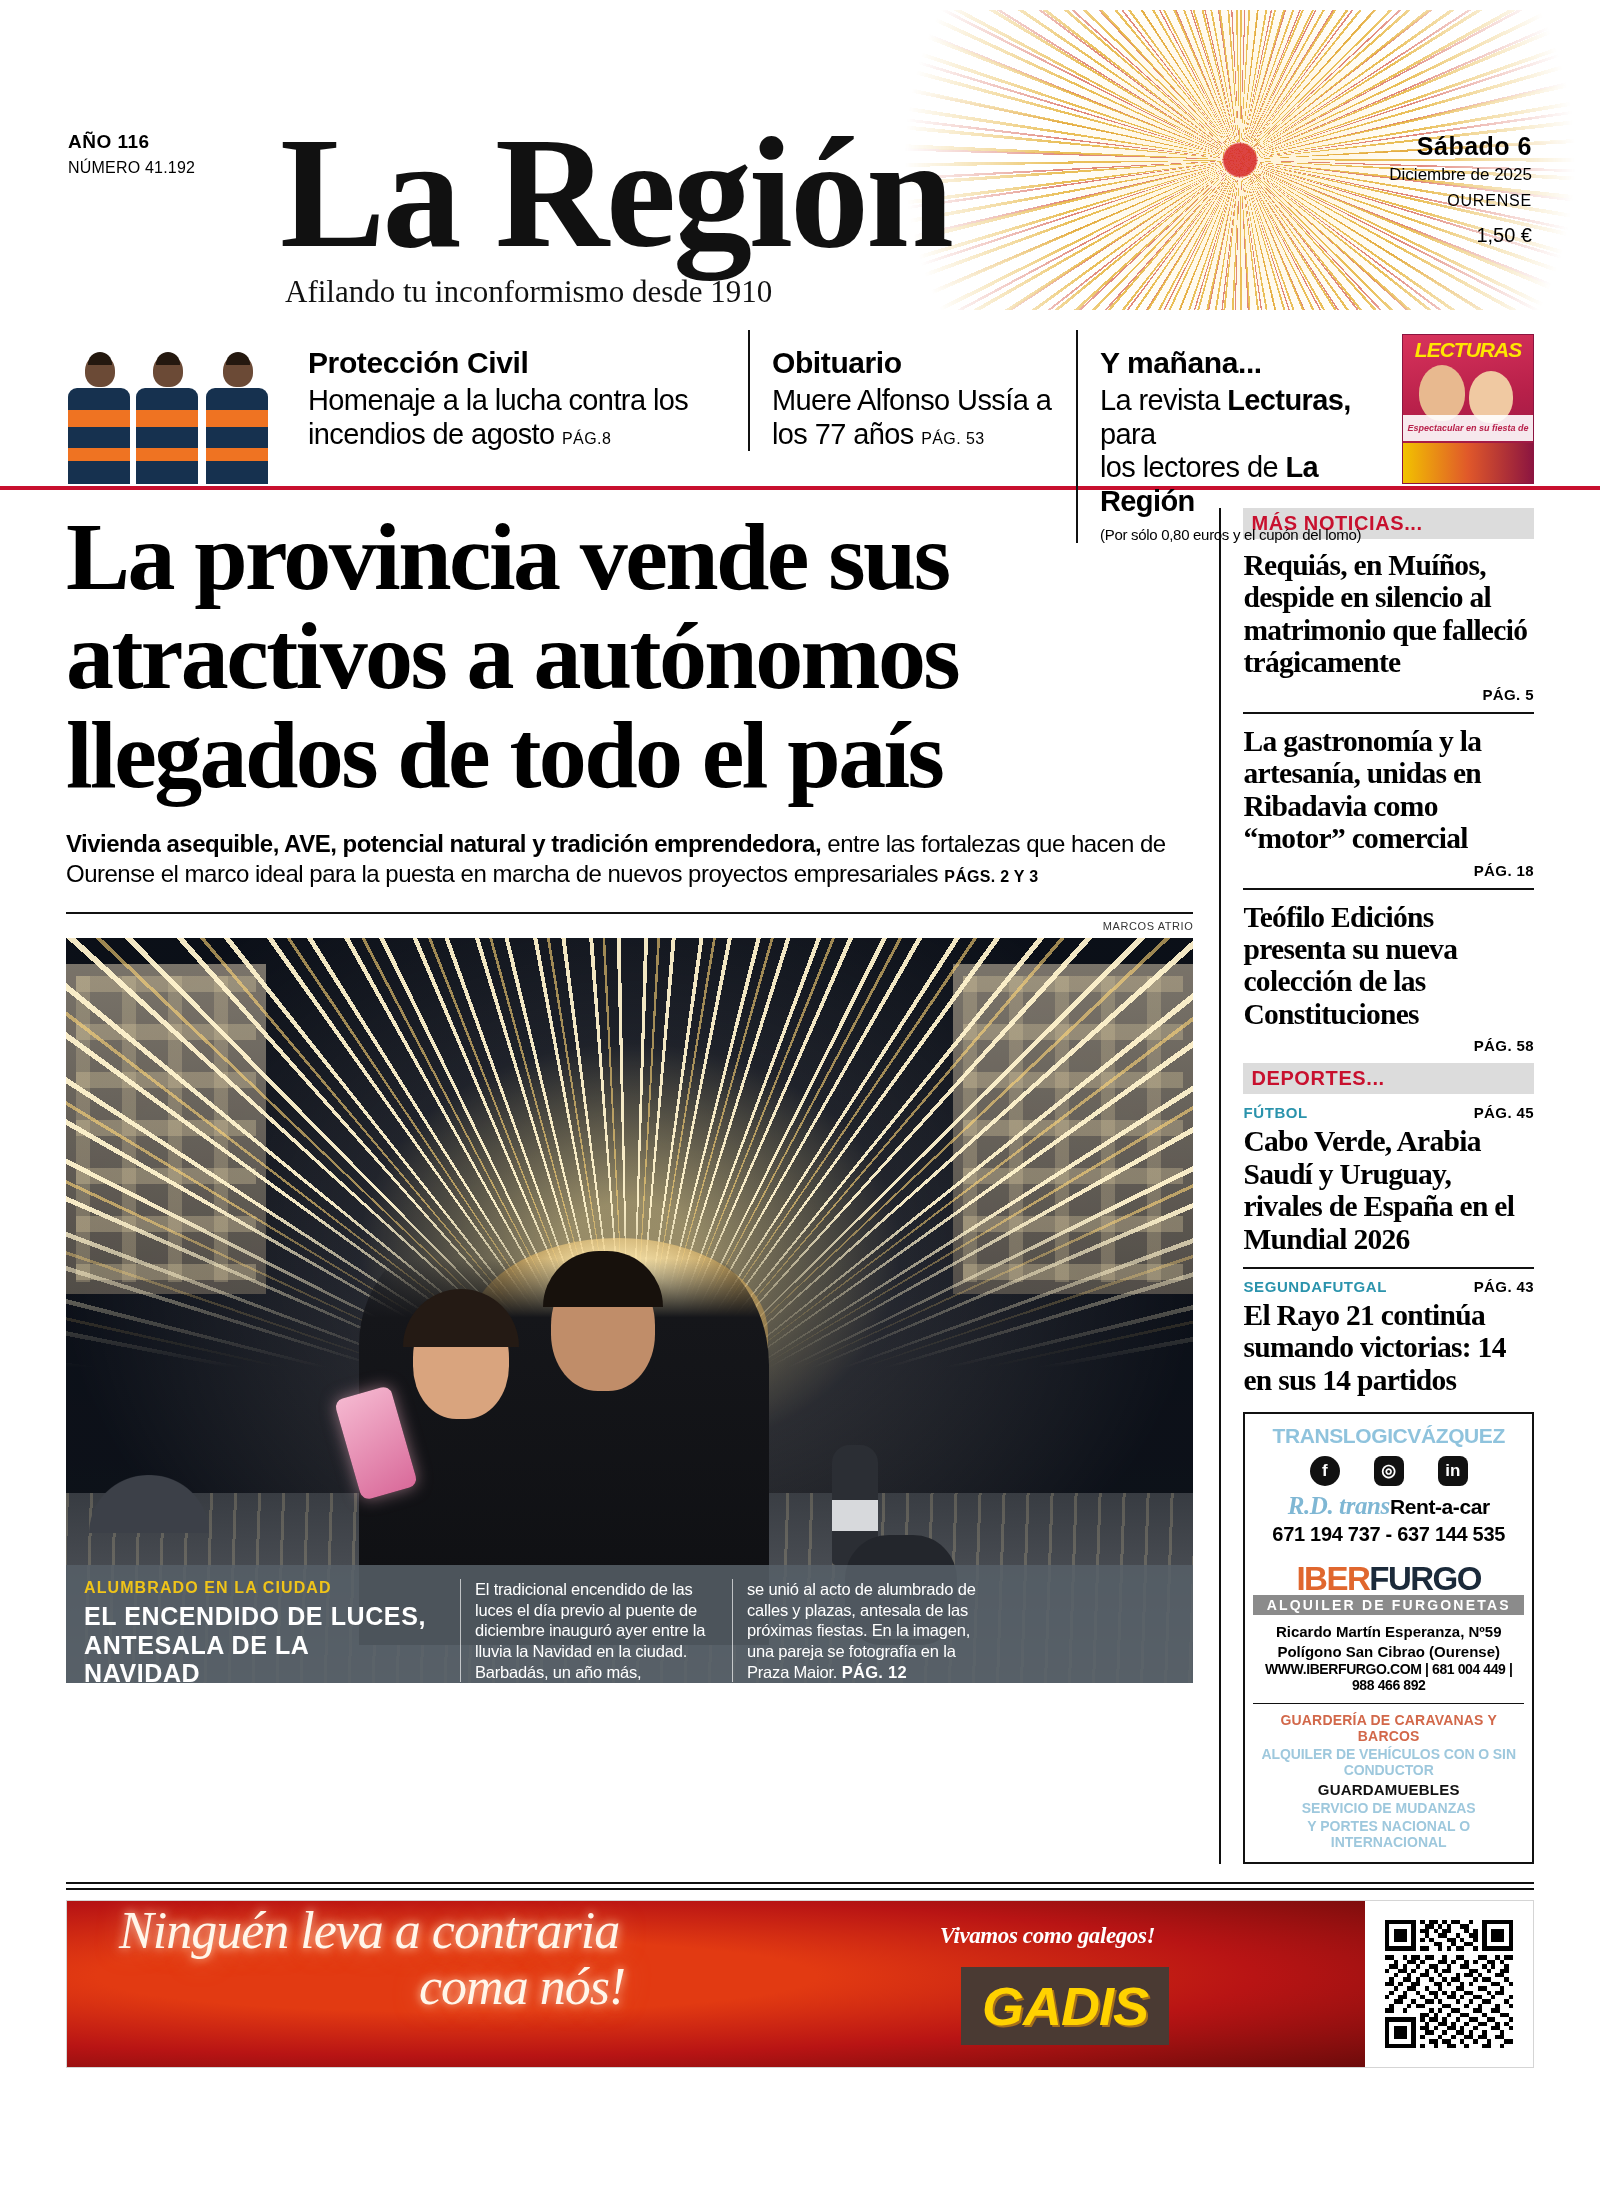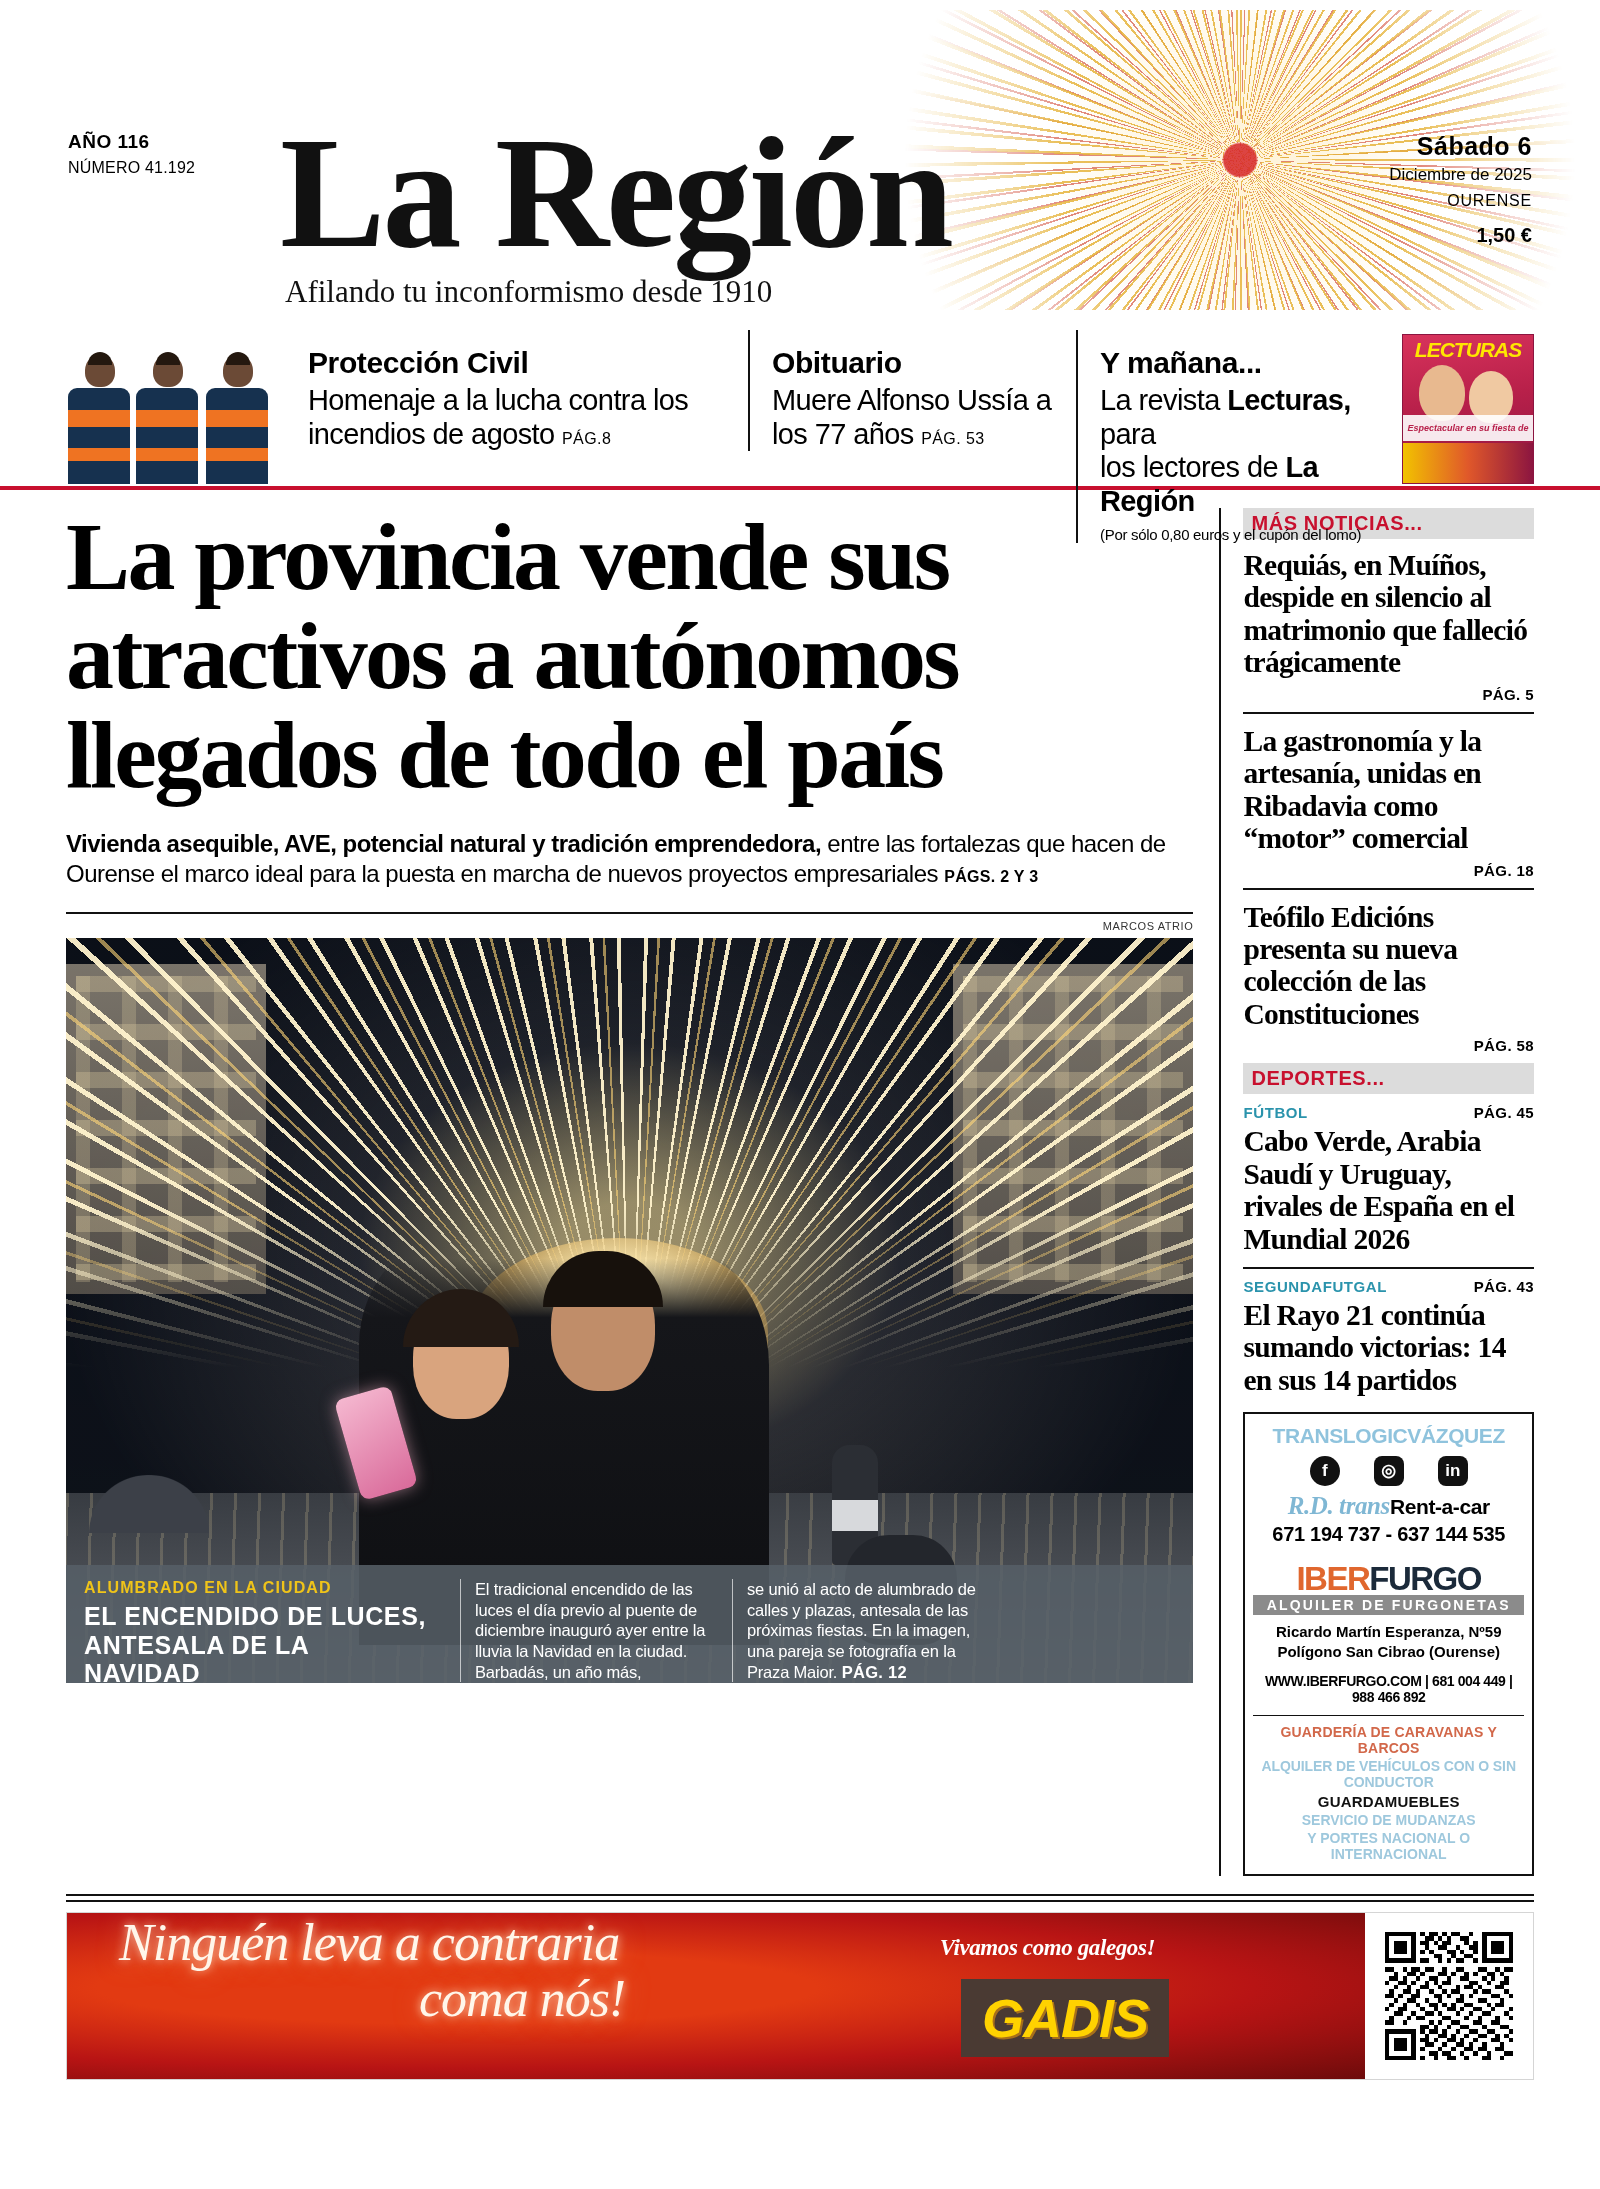--- a/index.html
+++ b/index.html
@@ -42,21 +42,21 @@
   .logo .dot-o { color:#111; }
   .tagline {
     font-family:"Liberation Serif", serif; font-size:31px; color:#111;
     margin-top:6px; margin-left:5px; position:relative; z-index:3;
   }
 
   .dateline { position:absolute; right:68px; top:132px; text-align:right; z-index:4; }
   .dl-day   { font-size:25px; font-weight:bold; letter-spacing:.5px; }
   .dl-date  { font-size:17px; margin-top:4px; }
   .dl-city  { font-size:16px; margin-top:7px; letter-spacing:.8px; }
-  .dl-price { font-size:20px; font-weight:bold; margin-top:14px; }
+  .dl-price { font-size:20px; font-weight:normal; margin-top:14px; }
 
   
   .teasers {
     position:relative; height:160px; margin:0 0 0 0;
     border-bottom:4px solid #c8102e;
     display:flex; align-items:flex-start; padding-left:66px; padding-right:66px;
   }
   .pc-photo {
     position:absolute; left:64px; top:6px; width:230px; height:148px;
     overflow:hidden;
@@ -230,21 +230,21 @@
          font-size:17px; font-weight:bold; line-height:30px; }
   .soc.sq { border-radius:8px; }
   .ad-rent { font-size:21px; font-weight:bold; letter-spacing:-.4px; }
   .ad-rent i { color:#7fb7d4; font-family:"Liberation Serif", serif; font-size:25px; }
   .ad-phone { font-size:20px; font-weight:bold; letter-spacing:-.3px; margin-top:3px; }
   .ad-iber { font-size:33px; font-weight:bold; letter-spacing:-1.5px; margin-top:14px; }
   .ad-iber .o1 { color:#e0672e; } .ad-iber .o2 { color:#1b2a3a; }
   .ad-iber-sub { background:#8b8b8b; color:#fff; font-size:14px; font-weight:bold;
                  letter-spacing:2.2px; padding:2px 0; margin-top:-3px; }
   .ad-addr { font-size:15px; font-weight:bold; line-height:1.28; margin-top:7px; }
-  .ad-web  { font-size:14px; font-weight:bold; letter-spacing:-.4px; margin-top:12px; }
+  .ad-web  { font-size:14px; font-weight:bold; letter-spacing:-.4px; margin-top:0; }
   .ad-hr   { border:0; border-top:1px solid #111; margin:10px 0 8px; }
   .ad-l1 { color:#d2684a; font-size:14px; font-weight:bold; letter-spacing:.2px; }
   .ad-l2 { color:#9ec8dd; font-size:14px; font-weight:bold; letter-spacing:-.1px; margin-top:2px; }
   .ad-l3 { color:#111;    font-size:15px; font-weight:bold; letter-spacing:.2px; margin-top:3px; }
   .ad-l4 { color:#9ec8dd; font-size:14px; font-weight:bold; margin-top:2px; }
 
   
   .bottom-rules { margin:18px 66px 0; }
   .bottom-rules hr { border:0; border-top:2px solid #111; margin-bottom:4px; }
   .bottom-ad {

